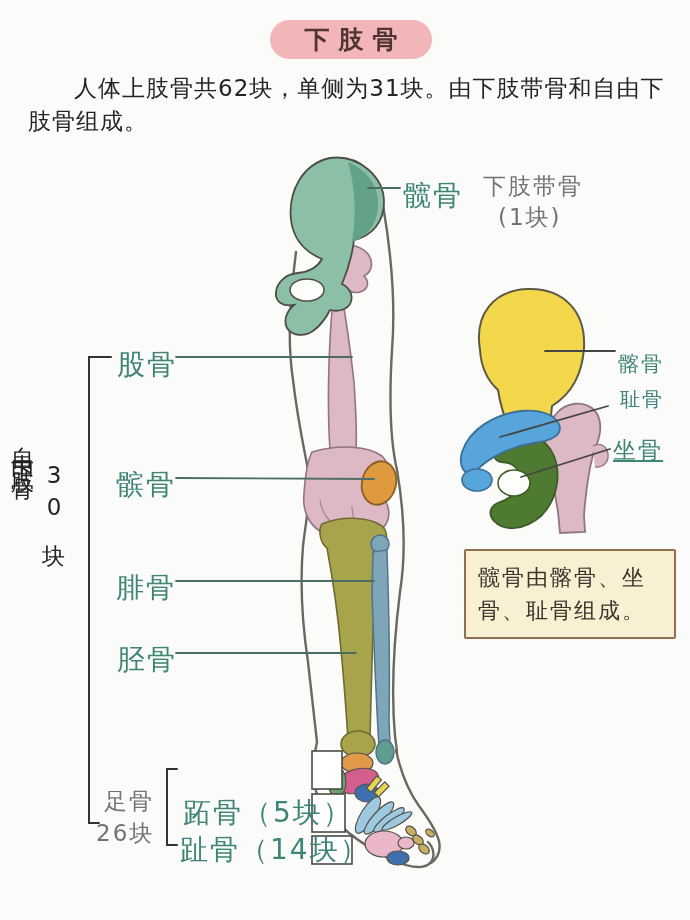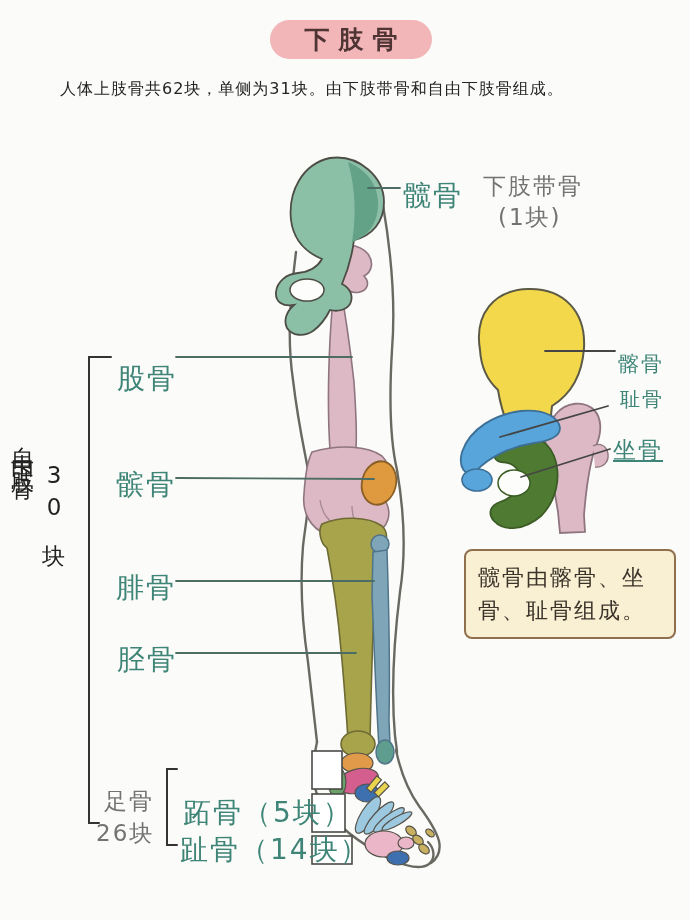--- a/index.html
+++ b/index.html
@@ -13,32 +13,32 @@
   svg{position:absolute;left:0;top:0;}
   .title-pill{
     left:270px;top:20px;width:162px;height:39px;
     background:#f2b5b8;border-radius:20px;
     display:flex;align-items:center;justify-content:center;
     color:#4f3434;font-size:25px;font-weight:600;letter-spacing:9px;
     text-indent:9px;
   }
   .intro{
     left:28px;top:72px;width:652px;
-    font-size:16px;line-height:33px;color:#242424;
+    font-size:23px;line-height:33px;color:#242424;
     text-indent:2em;letter-spacing:1px;
   }
   .lbl{font-size:28px;color:#3f8577;letter-spacing:2px;white-space:nowrap;}
   .lbl-dark{font-size:23px;color:#737373;letter-spacing:2px;white-space:nowrap;}
   .vtext{
     writing-mode:vertical-rl;text-orientation:upright;
     font-size:23px;color:#222;letter-spacing:8px;white-space:nowrap;
   }
   .note-box{
     left:464px;top:549px;width:184px;
-    background:#f9f0d4;border:2px solid #8f6f4d;border-radius:8px;
+    background:#f9f0d4;border:2px solid #8f6f4d;border-radius:2px;
     padding:10px 12px;
     font-size:22px;line-height:33px;color:#3c332a;letter-spacing:2px;
   }
 </style>
 </head>
 <body>
 
 <div id="stage">
 
   <svg width="690" height="920" viewBox="0 0 690 920">
@@ -138,21 +138,21 @@
   </svg>
 
   <div class="abs title-pill">下肢骨</div>
 
   <div class="abs intro">人体上肢骨共62块，单侧为31块。由下肢带骨和自由下肢骨组成。</div>
 
   <div class="abs lbl" style="left:403px;top:177px;">髋骨</div>
   <div class="abs lbl-dark" style="left:483px;top:171px;">下肢带骨</div>
   <div class="abs lbl-dark" style="left:498px;top:202px;">(1块)</div>
 
-  <div class="abs lbl" style="left:117px;top:360px;">股骨</div>
+  <div class="abs lbl" style="left:117px;top:346px;">股骨</div>
   <div class="abs lbl" style="left:116px;top:466px;">髌骨</div>
   <div class="abs lbl" style="left:116px;top:569px;">腓骨</div>
   <div class="abs lbl" style="left:117px;top:641px;">胫骨</div>
 
   <div class="abs vtext" style="left:8px;top:428px;">自由下肢骨</div>
   <div class="abs vtext" style="left:39px;top:462px;letter-spacing:6px;">30块</div>
 
   <div class="abs lbl-dark" style="left:104px;top:786px;">足骨</div>
   <div class="abs lbl-dark" style="left:96px;top:818px;">26块</div>
   <div class="abs lbl" style="left:183px;top:794px;">跖骨（5块）</div>

